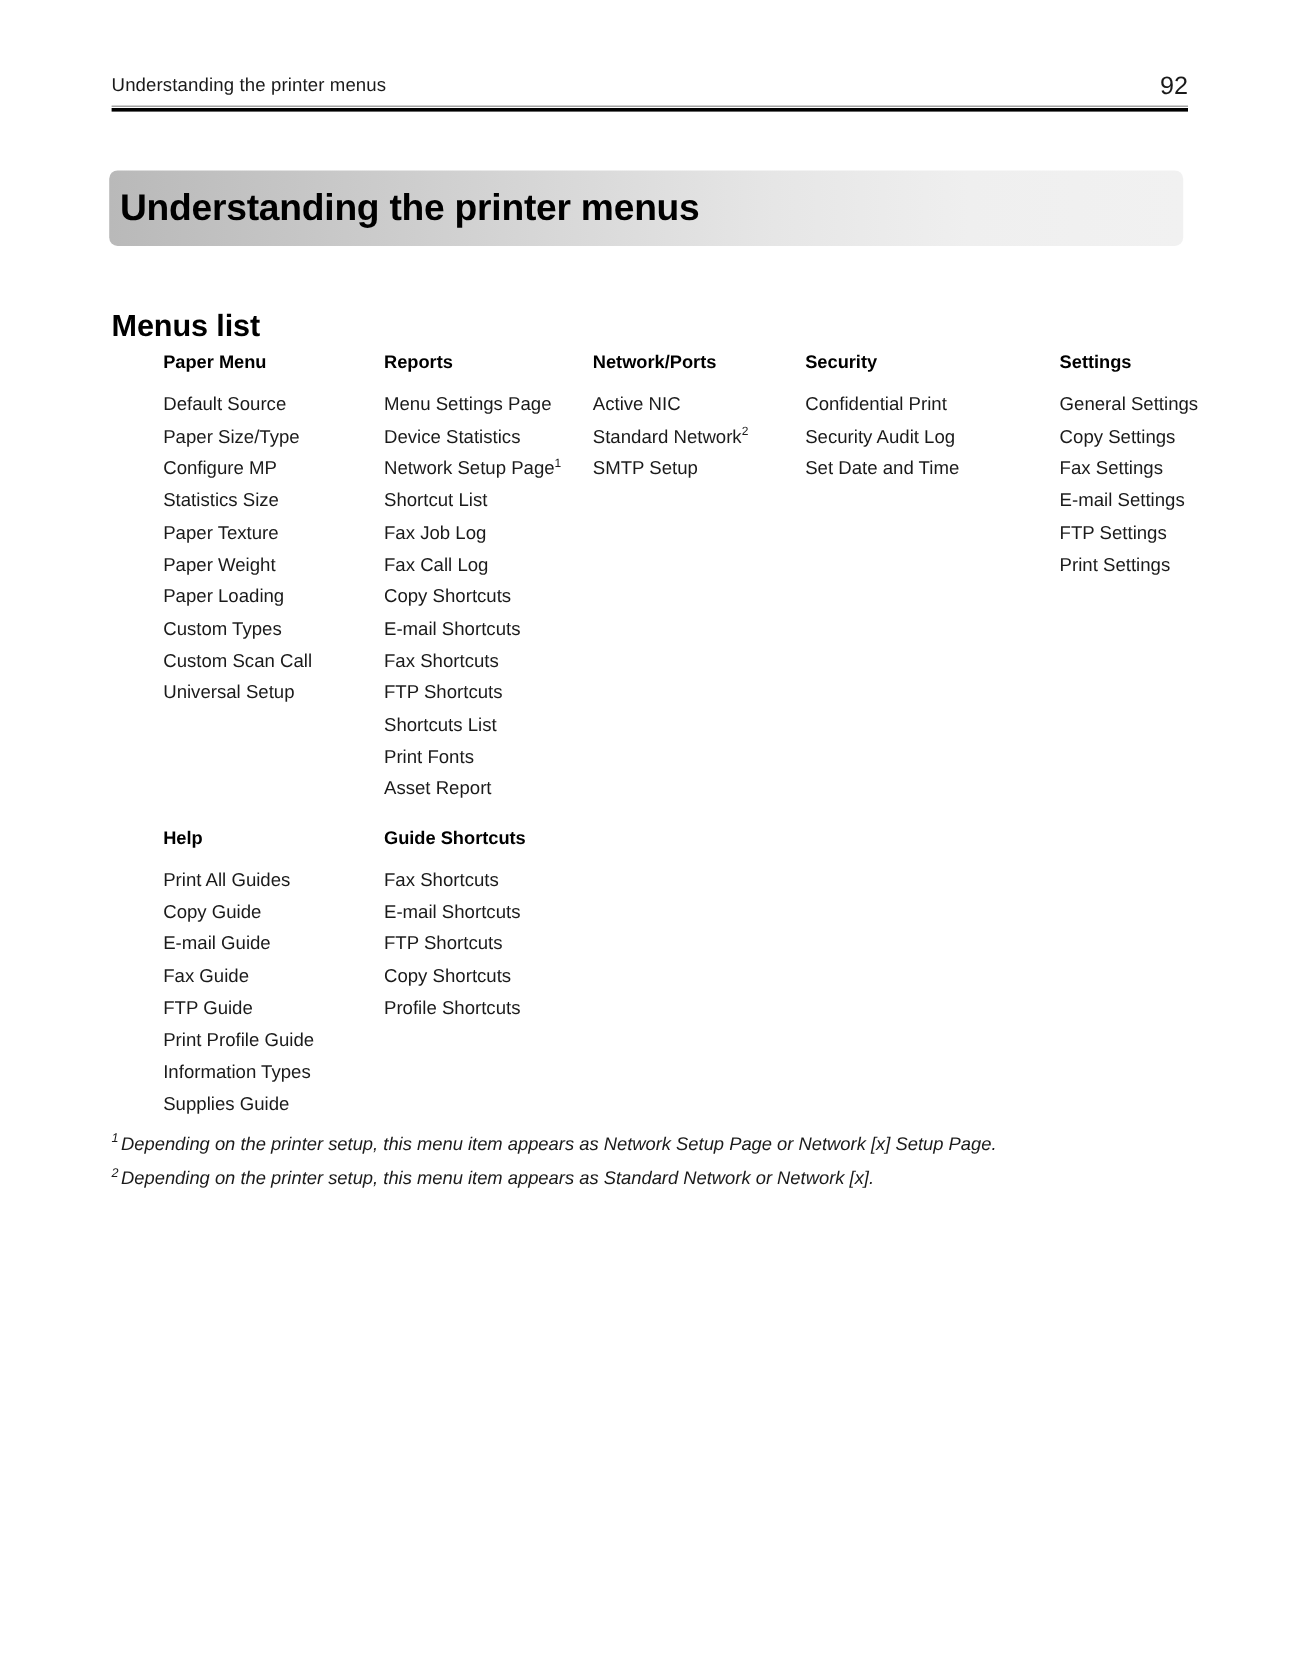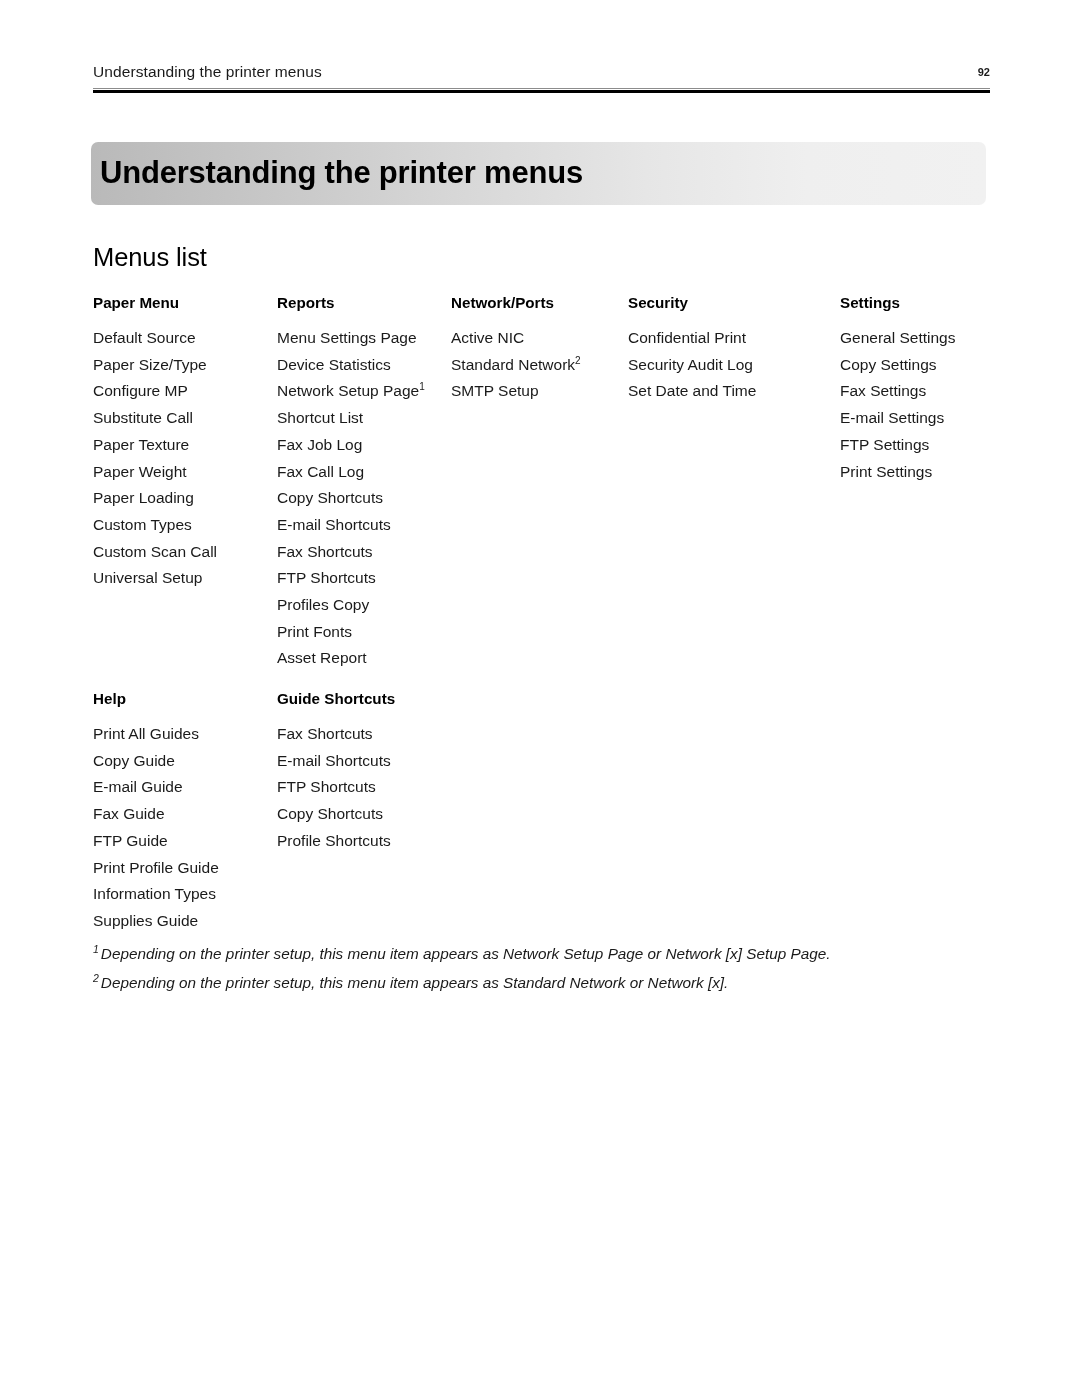--- a/index.html
+++ b/index.html
@@ -31,24 +31,23 @@
     top: 0;
     font-size: 15.5px;
     line-height: 20px;
     color: #1a1a1a;
     letter-spacing: 0.1px;
   }
   #page-header .hdr-page {
     position: absolute;
     right: 0;
     top: 0;
-    font-size: 11px;
+    font-size: 21px;
     line-height: 20px;
     color: #1a1a1a;
-    font-weight: bold;
   }
   #page-header .rule-thin {
     position: absolute;
     left: 0;
     top: 26px;
     width: 897px;
     height: 1px;
     background: #8c8c8c;
   }
   #page-header .rule-thick {
@@ -79,38 +78,39 @@
     line-height: 42px;
     color: #000000;
     letter-spacing: -0.2px;
     white-space: nowrap;
   }
 
   
   #section-heading {
     position: absolute;
     left: 93px;
-    top: 241px;
+    top: 256px;
     font-size: 25.5px;
-    font-weight: normal;
+    font-weight: bold;
     line-height: 32px;
     color: #000000;
     letter-spacing: -0.1px;
   }
 
   
   .menu-grid {
     position: absolute;
   }
   #menu-grid-top { left: 93px; top: 293px; width: 900px; }
   #menu-grid-bottom { left: 93px; top: 689px; width: 900px; }
 
   .menu-col {
     position: absolute;
     top: 0;
+    margin-left: 43px;
   }
   .col-head {
     font-size: 15.2px;
     font-weight: bold;
     line-height: 20px;
     color: #000000;
     white-space: nowrap;
     margin-bottom: 12px;
   }
   .col-item {
@@ -168,41 +168,41 @@
 </div>
 
 <div id="section-heading">Menus list</div>
 
 <div class="menu-grid" id="menu-grid-top">
     <div class="menu-col cx-0">
       <div class="col-head">Paper Menu</div>
       <div class="col-item">Default Source</div>
       <div class="col-item">Paper Size/Type</div>
       <div class="col-item">Configure MP</div>
-      <div class="col-item">Substitute Call</div>
+      <div class="col-item">Statistics Size</div>
       <div class="col-item">Paper Texture</div>
       <div class="col-item">Paper Weight</div>
       <div class="col-item">Paper Loading</div>
       <div class="col-item">Custom Types</div>
       <div class="col-item">Custom Scan Call</div>
       <div class="col-item">Universal Setup</div>
     </div>
     <div class="menu-col cx-1">
       <div class="col-head">Reports</div>
       <div class="col-item">Menu Settings Page</div>
       <div class="col-item">Device Statistics</div>
       <div class="col-item">Network Setup Page<sup>1</sup></div>
       <div class="col-item">Shortcut List</div>
       <div class="col-item">Fax Job Log</div>
       <div class="col-item">Fax Call Log</div>
       <div class="col-item">Copy Shortcuts</div>
       <div class="col-item">E-mail Shortcuts</div>
       <div class="col-item">Fax Shortcuts</div>
       <div class="col-item">FTP Shortcuts</div>
-      <div class="col-item">Profiles Copy</div>
+      <div class="col-item">Shortcuts List</div>
       <div class="col-item">Print Fonts</div>
       <div class="col-item">Asset Report</div>
     </div>
     <div class="menu-col cx-2">
       <div class="col-head">Network/Ports</div>
       <div class="col-item">Active NIC</div>
       <div class="col-item">Standard Network<sup>2</sup></div>
       <div class="col-item">SMTP Setup</div>
     </div>
     <div class="menu-col cx-3">

